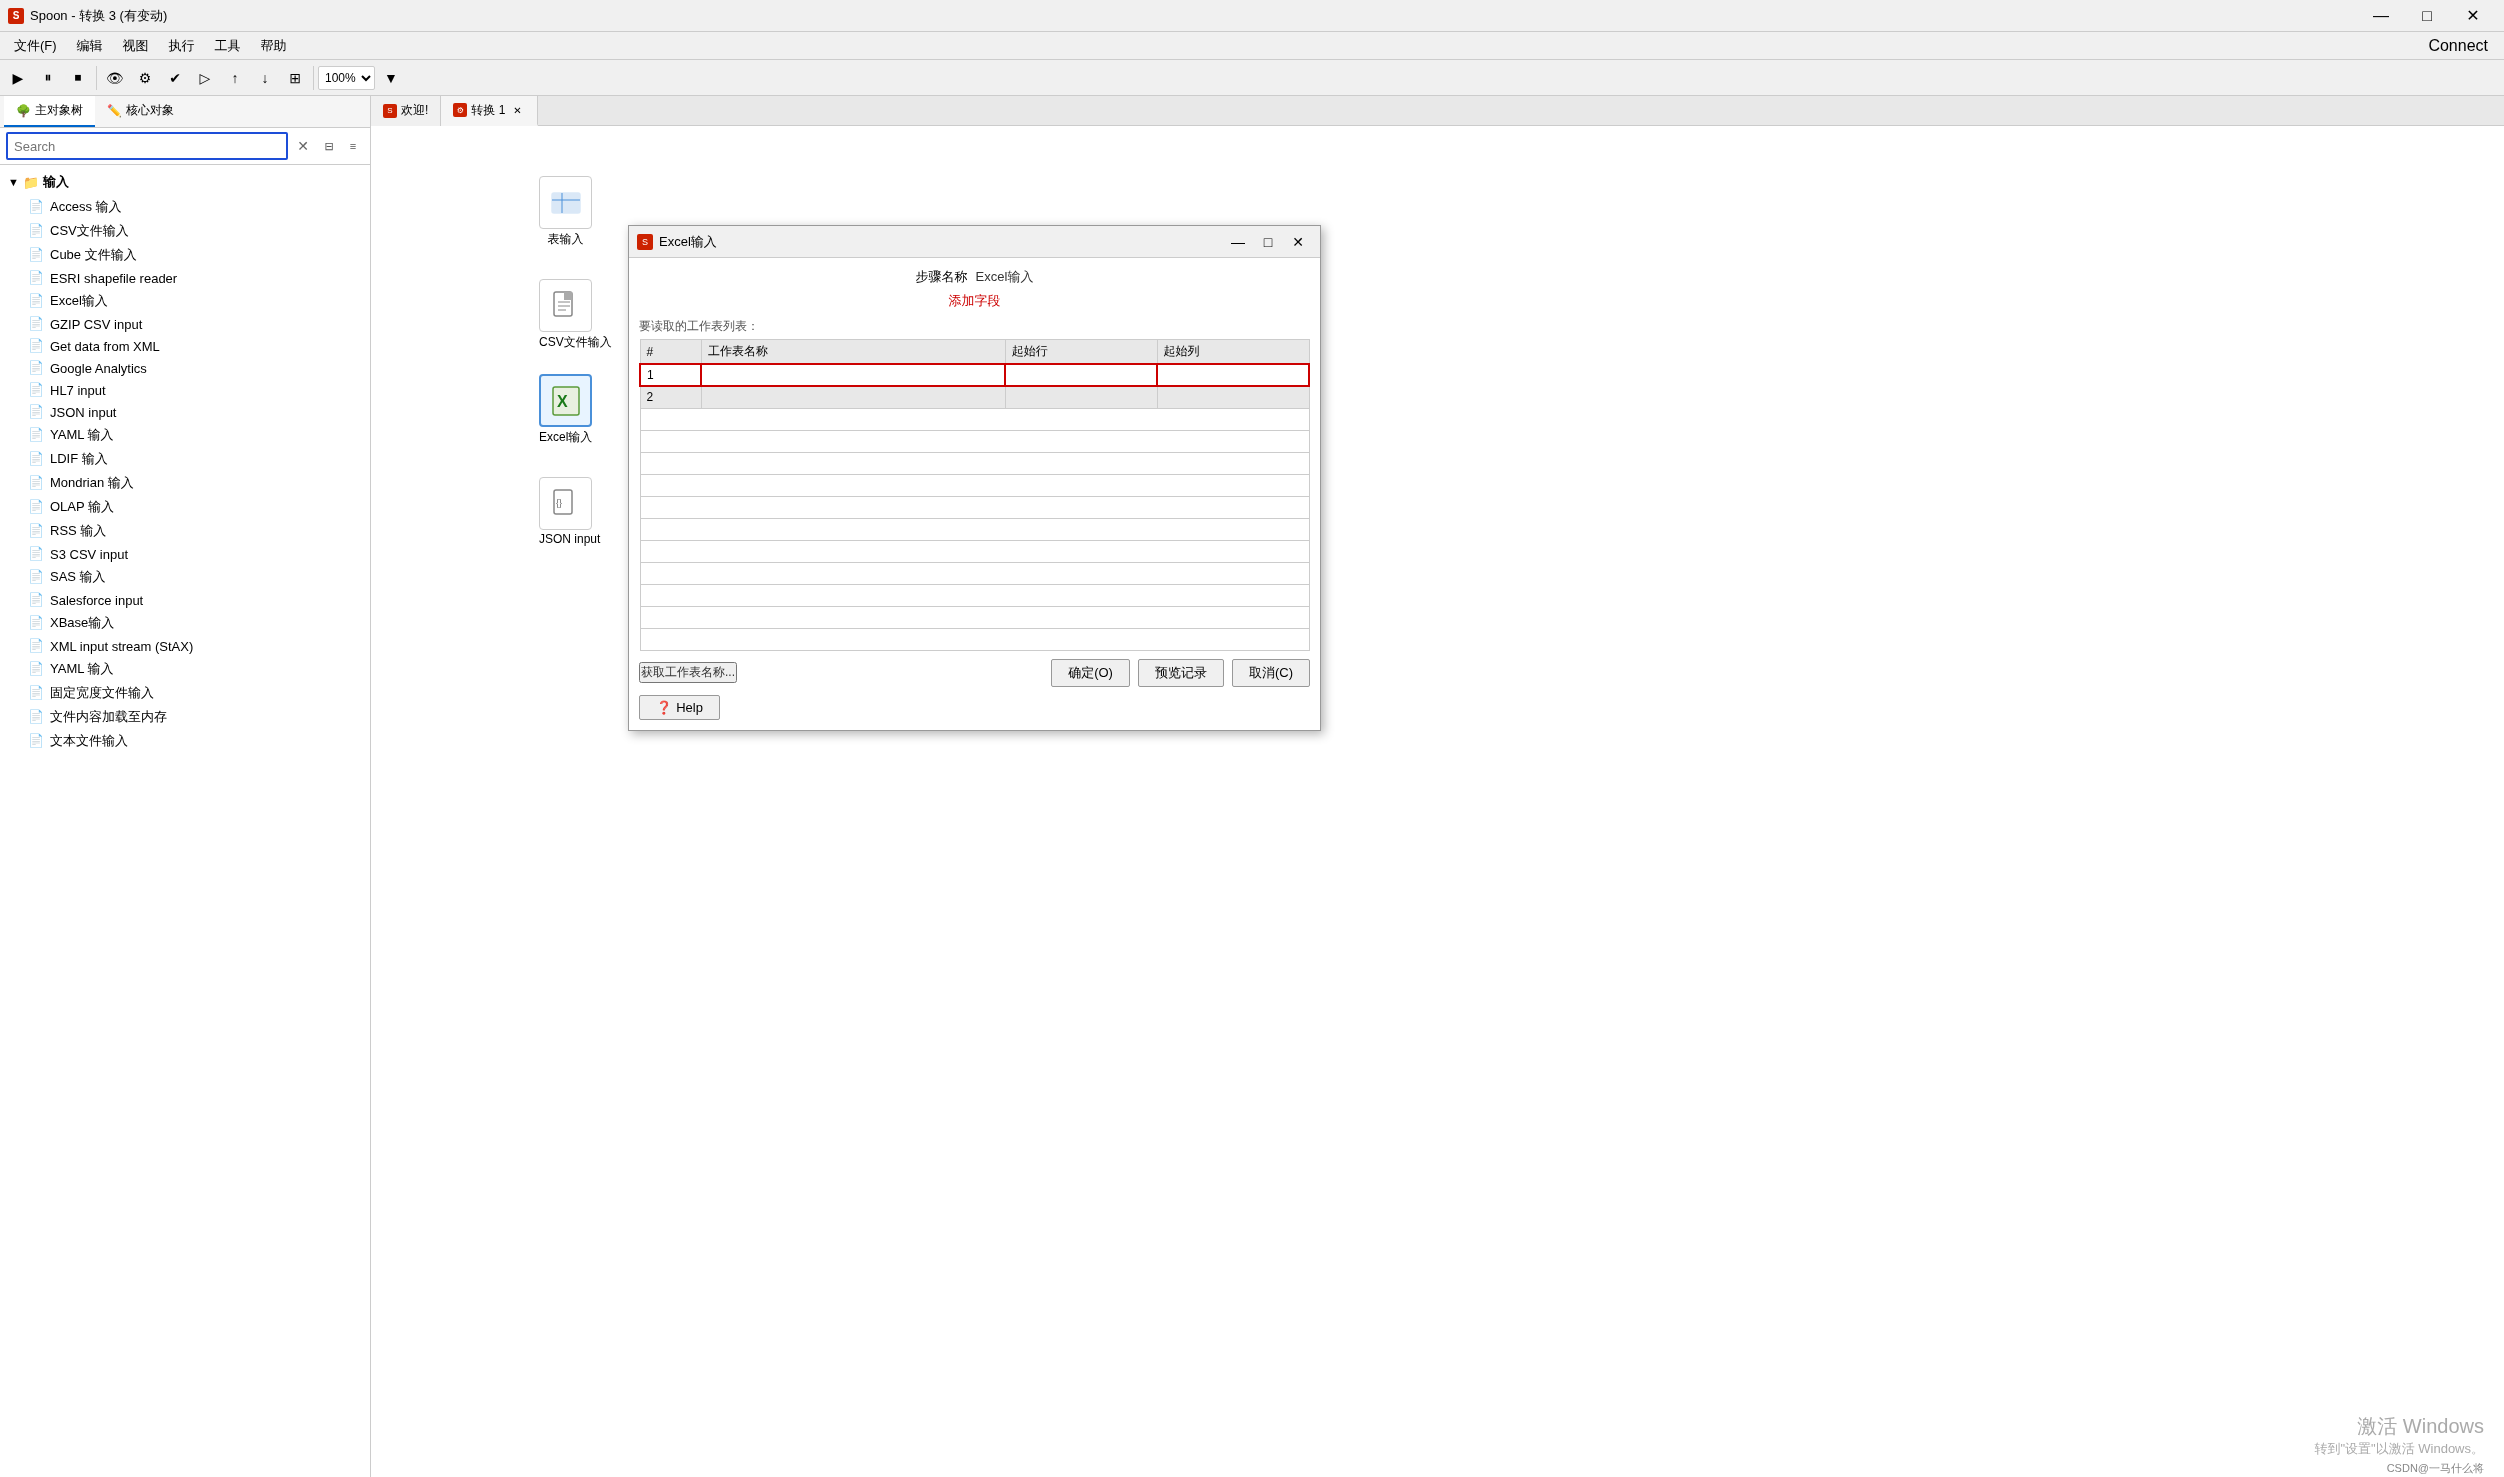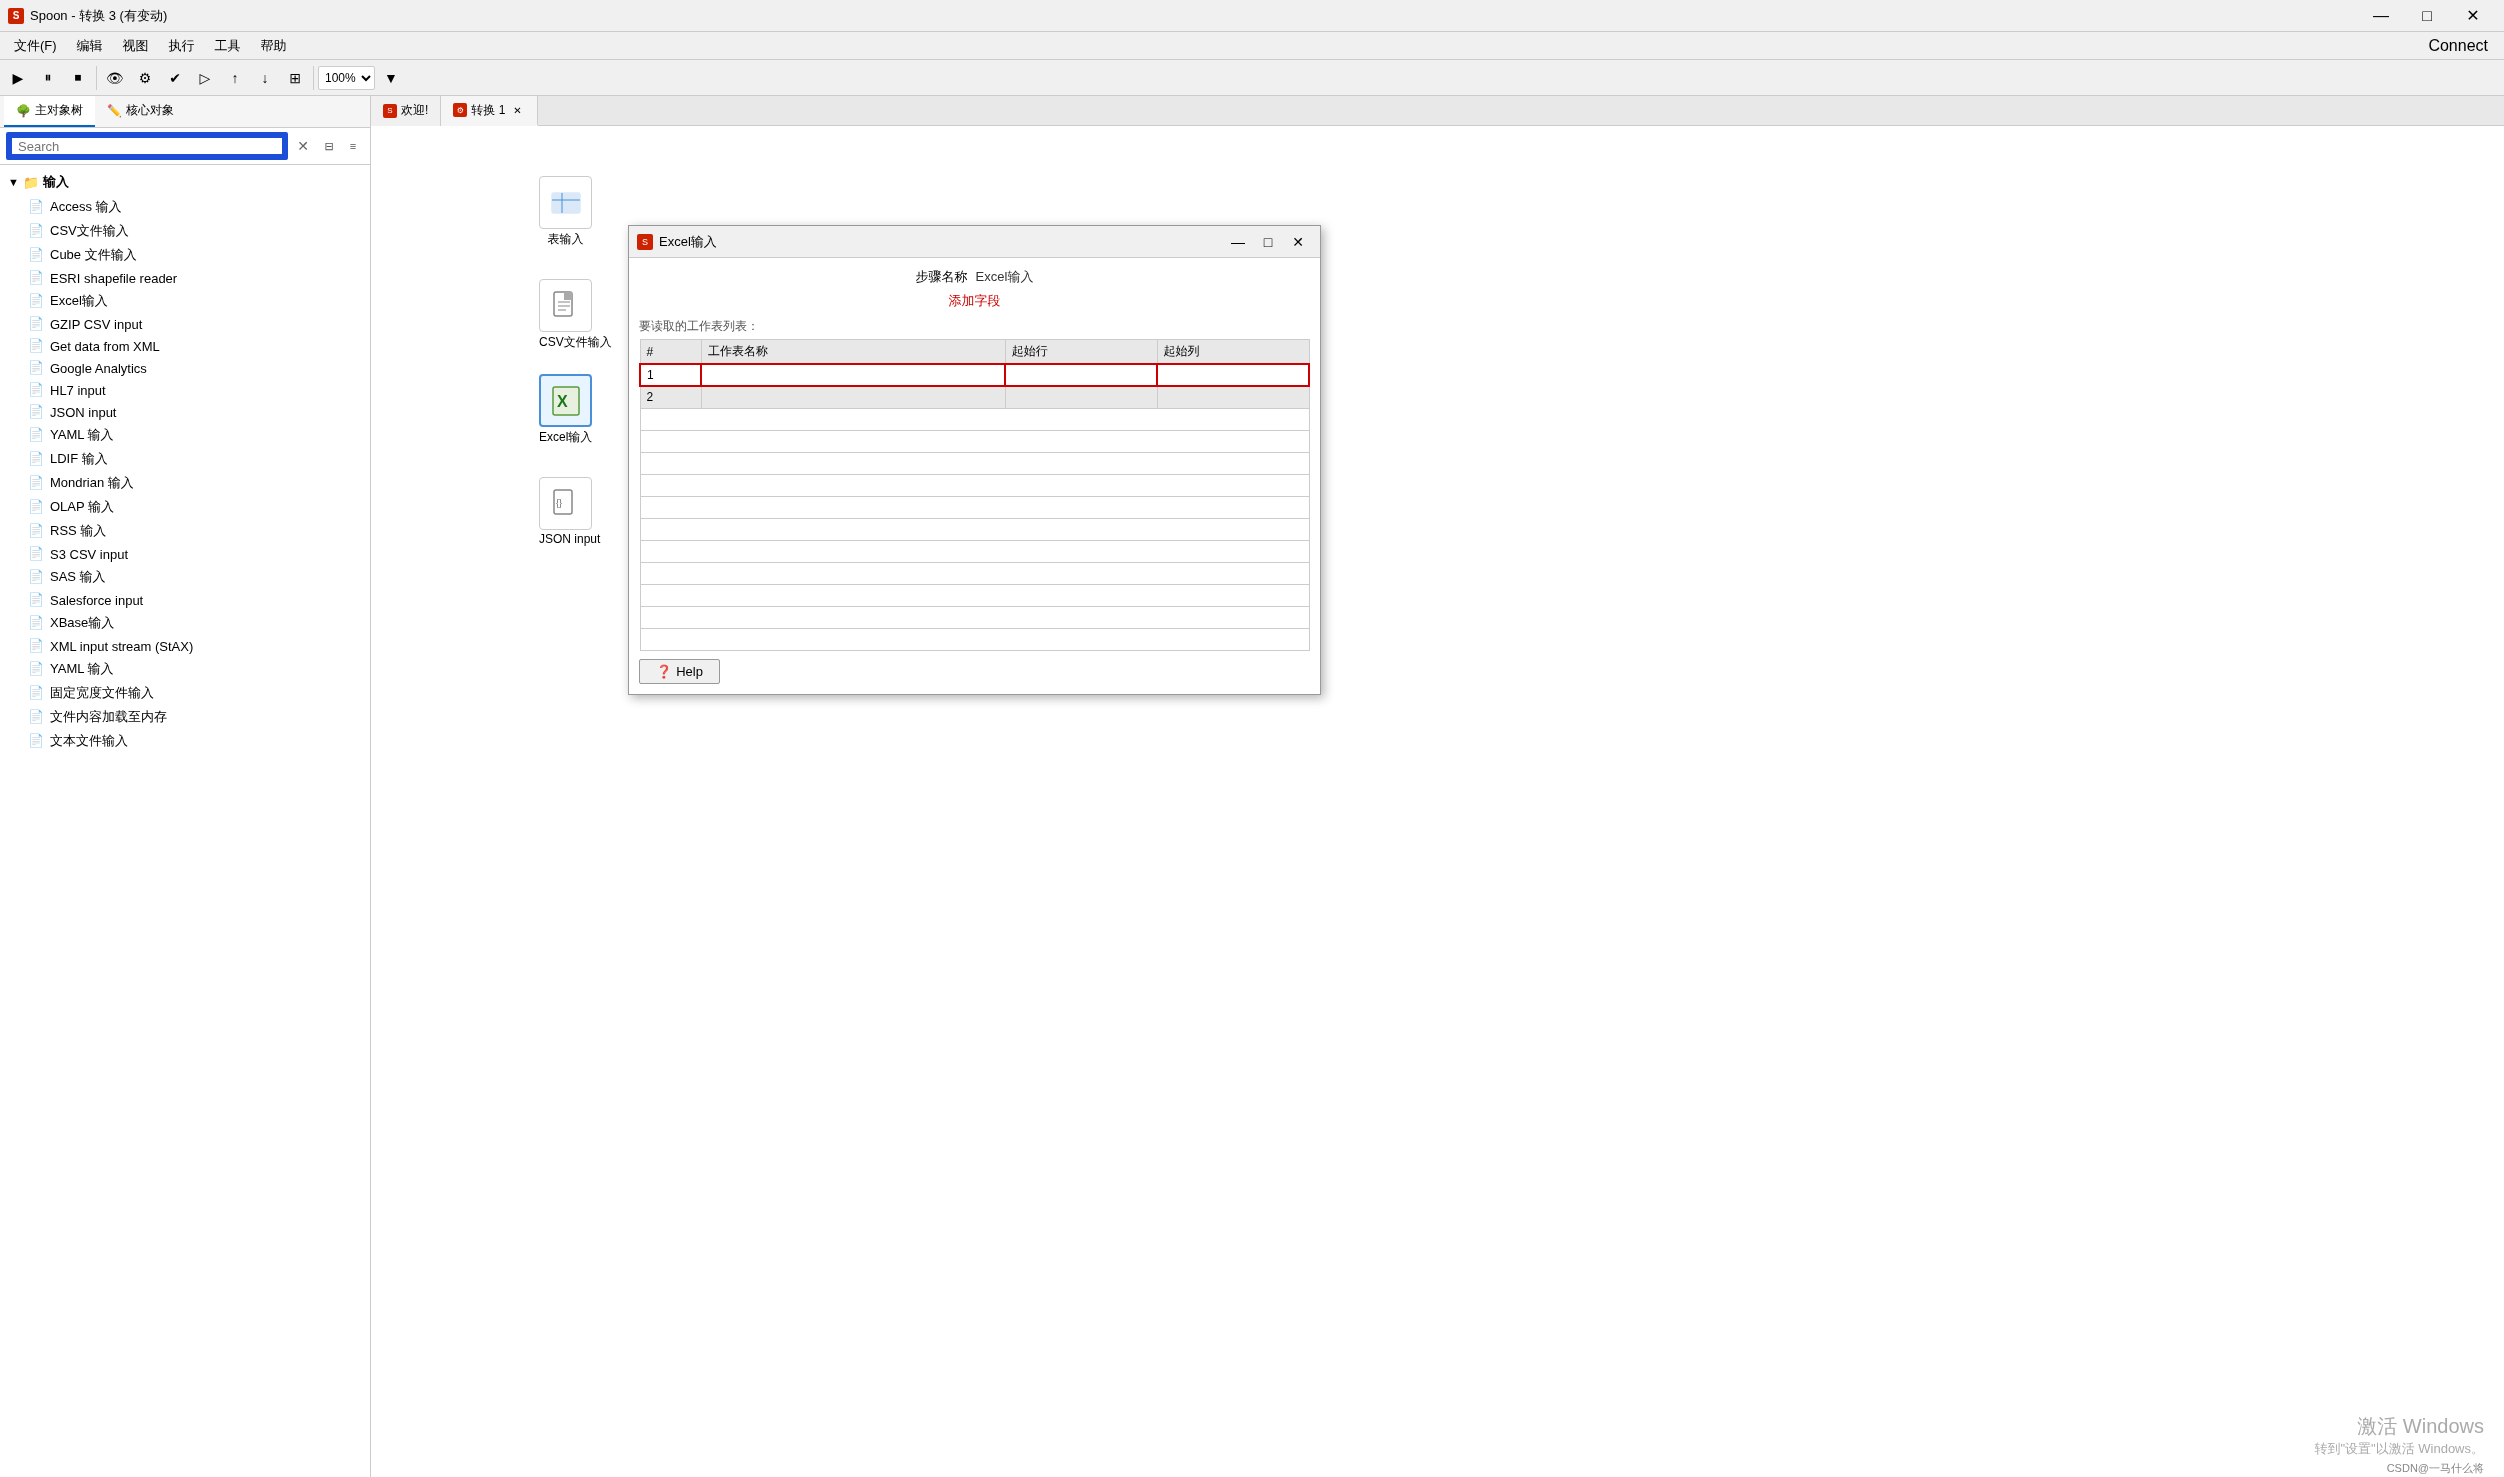--- a/index.html
+++ b/index.html
@@ -38,21 +38,21 @@
     
     .left-panel { width: 371px; background: white; border-right: 1px solid #ccc; display: flex; flex-direction: column; }
 
     
     .tab-bar { display: flex; align-items: center; border-bottom: 1px solid #ccc; background: #f5f5f5; padding: 0 4px; }
     .panel-tab { padding: 6px 12px; cursor: pointer; font-size: 12px; border-bottom: 2px solid transparent; display: flex; align-items: center; gap: 4px; }
     .panel-tab.active { border-bottom-color: #0066cc; background: white; }
 
     
     .search-area { display: flex; align-items: center; padding: 4px 6px; border-bottom: 1px solid #ccc; gap: 4px; }
-    .search-input { flex: 1; height: 28px; padding: 0 6px; border: 6px solid #1d4ed8; border-radius: 2px; font-size: 13px; }
+    .search-input { flex: 1; height: 28px; padding: 0 6px; border: 2px solid #1d4ed8; border-radius: 2px; font-size: 13px; }
     .search-clear-btn { width: 22px; height: 22px; border: none; background: transparent; cursor: pointer; font-size: 14px; color: #666; display: flex; align-items: center; justify-content: center; }
     .search-actions { display: flex; gap: 2px; }
     .search-action-btn { width: 22px; height: 22px; border: none; background: transparent; cursor: pointer; font-size: 11px; color: #555; }
 
     
     .tree-container { flex: 1; overflow-y: auto; padding: 4px 0; }
     .tree-category { display: flex; align-items: center; padding: 4px 8px; cursor: pointer; font-size: 13px; font-weight: bold; }
     .tree-category .arrow { margin-right: 4px; font-size: 11px; }
     .tree-category .folder-icon { margin-right: 4px; color: #e8a000; }
     .tree-item { display: flex; align-items: center; padding: 3px 8px 3px 28px; cursor: pointer; font-size: 13px; }
@@ -432,20 +432,28 @@
                 </tr>
               <tr style="height:22px;">
                   <td colspan="4"></td>
                 </tr>
               <tr style="height:22px;">
                   <td colspan="4"></td>
                 </tr>
             </tbody>
           </table>
 
+          <div class="dialog-bottom">
+            <button class="dialog-fetch-btn">获取工作表名称...</button>
+            <div class="dialog-action-btns">
+              <button class="dialog-action-btn">确定(O)</button>
+              <button class="dialog-action-btn">预览记录</button>
+              <button class="dialog-action-btn">取消(C)</button>
+            </div>
+          </div>
 
           <div style="margin-top:8px; display:flex; align-items:center; gap:4px;">
             <button class="dialog-action-btn" style="display:flex;align-items:center;gap:4px;">
               <span>❓</span>
               <span>Help</span>
             </button>
           </div>
         </div>
       </div>
 

